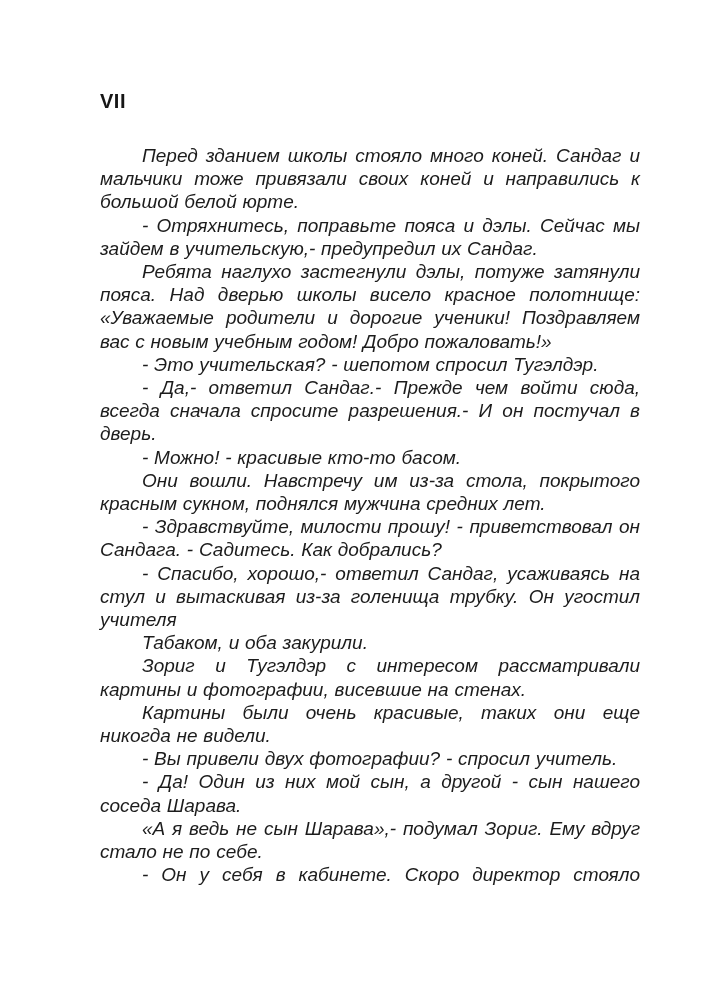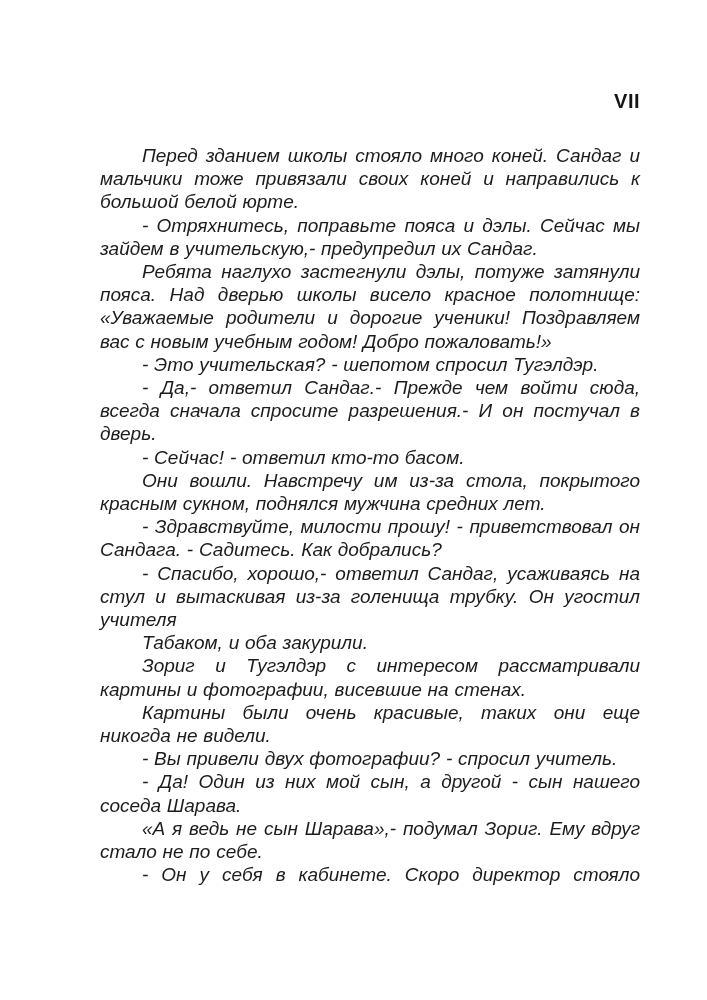--- a/index.html
+++ b/index.html
@@ -25,21 +25,21 @@
     top: 0;
     width: 540px;
     color: #1c1c1c;
     font-size: 19px;
     line-height: 23.2px;
     text-align: justify;
   }
   .chapter-heading {
     margin: 90px 0 31px 0;
     padding: 0;
-    text-align: right;
+    text-align: left;
     font-size: 20px;
     font-weight: bold;
     line-height: 23px;
     letter-spacing: 0.5px;
     color: #161616;
   }
   .body-text p {
     margin: 0;
     padding: 0;
     text-indent: 42px;
@@ -65,21 +65,21 @@
 
 <div class="page">
   <div class="text-column">
     <h1 class="chapter-heading">VII</h1>
     <div class="body-text">
       <p>Перед зданием школы стояло много коней. Сандаг и мальчики тоже привязали своих коней и направились к большой белой юрте.</p>
       <p>- Отряхнитесь, поправьте пояса и дэлы. Сейчас мы зайдем в учительскую,- предупредил их Сандаг.</p>
       <p>Ребята наглухо застегнули дэлы, потуже затянули пояса. Над дверью школы висело красное полотнище: «Уважаемые родители и дорогие ученики! Поздравляем вас с новым учебным годом! Добро пожаловать!»</p>
       <p>- Это учительская? - шепотом спросил Тугэлдэр.</p>
       <p>- Да,- ответил Сандаг.- Прежде чем войти сюда, всегда сначала спросите разрешения.- И он постучал в дверь.</p>
-      <p>- Сейчас! - ответил кто-то басом.</p>
+      <p>- Можно! - красивые кто-то басом.</p>
       <p>Они вошли. Навстречу им из-за стола, покрытого красным сукном, поднялся мужчина средних лет.</p>
       <p>- Здравствуйте, милости прошу! - приветствовал он Сандага. - Садитесь. Как добрались?</p>
       <p>- Спасибо, хорошо,- ответил Сандаг, усаживаясь на стул и вытаскивая из-за голенища трубку. Он угостил учителя</p>
       <p>Табаком, и оба закурили.</p>
       <p>Зориг и Тугэлдэр с интересом рассматривали картины и фотографии, висевшие на стенах.</p>
       <p>Картины были очень красивые, таких они еще никогда не видели.</p>
       <p>- Вы привели двух фотографии? - спросил учитель.</p>
       <p>- Да! Один из них мой сын, а другой - сын нашего соседа Шарава.</p>
       <p>«А я ведь не сын Шарава»,- подумал Зориг. Ему вдруг стало не по себе.</p>
       <p class="continued">- Он у себя в кабинете. Скоро директор стояло</p>

